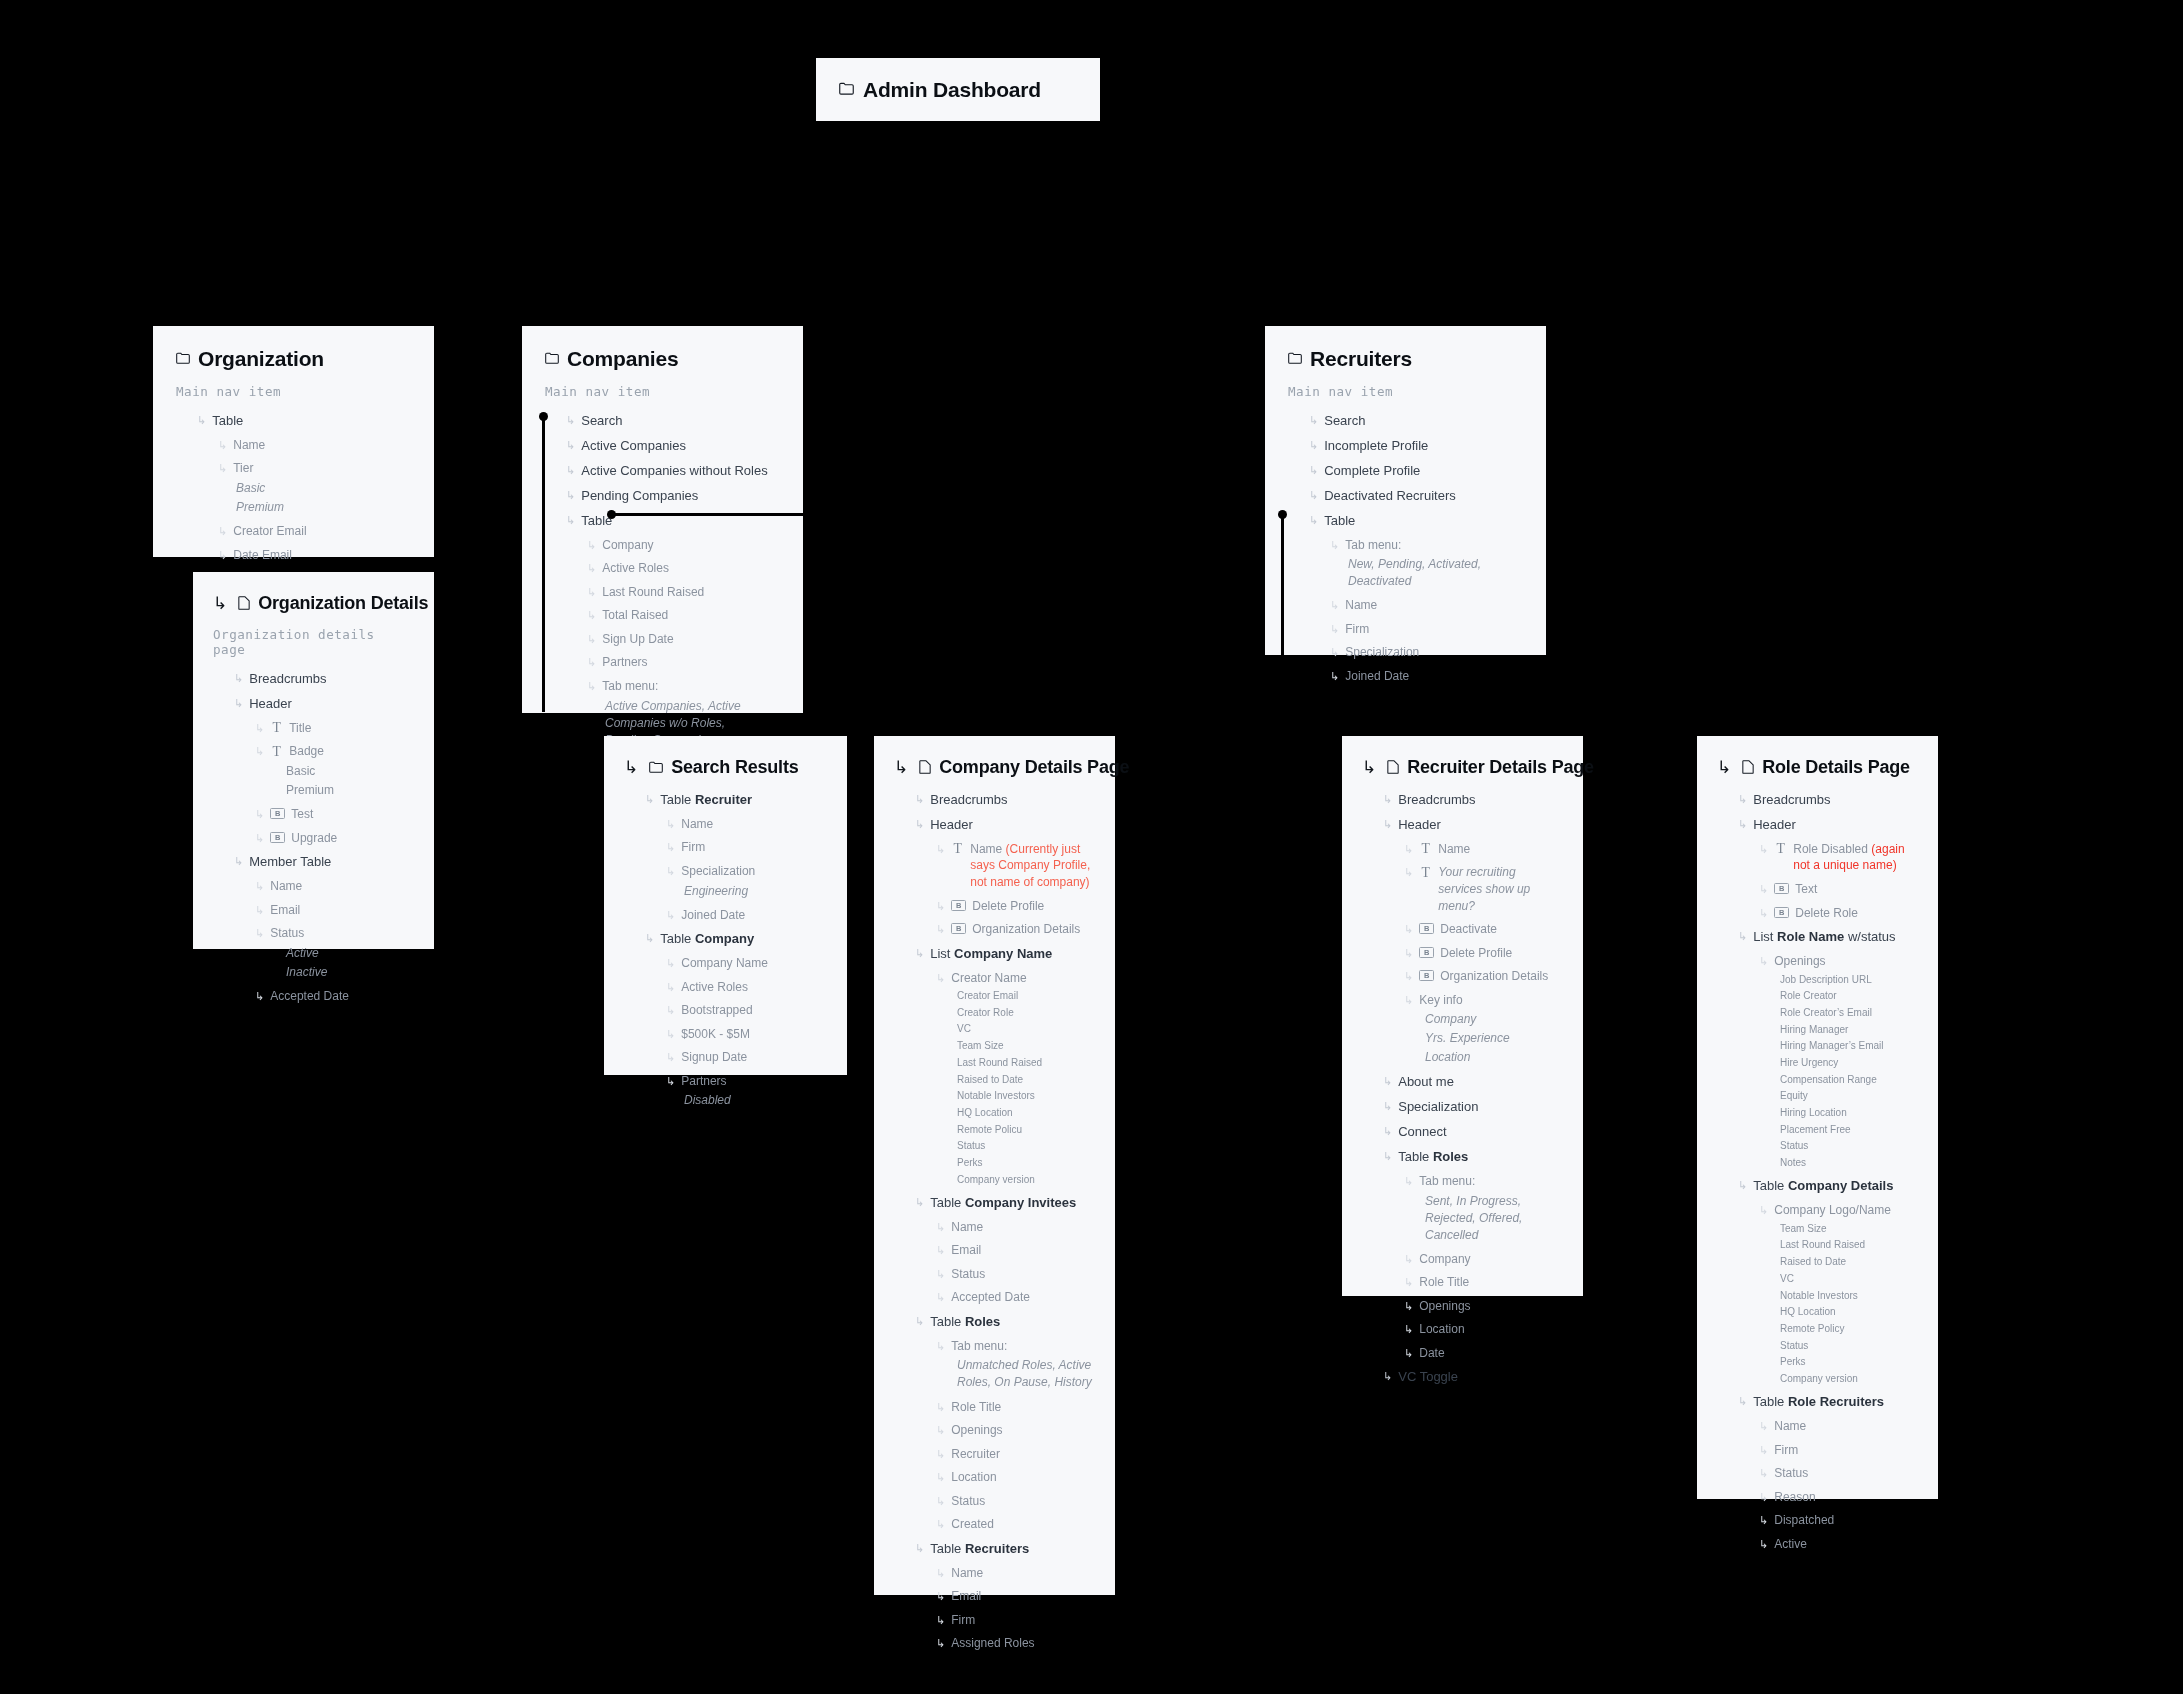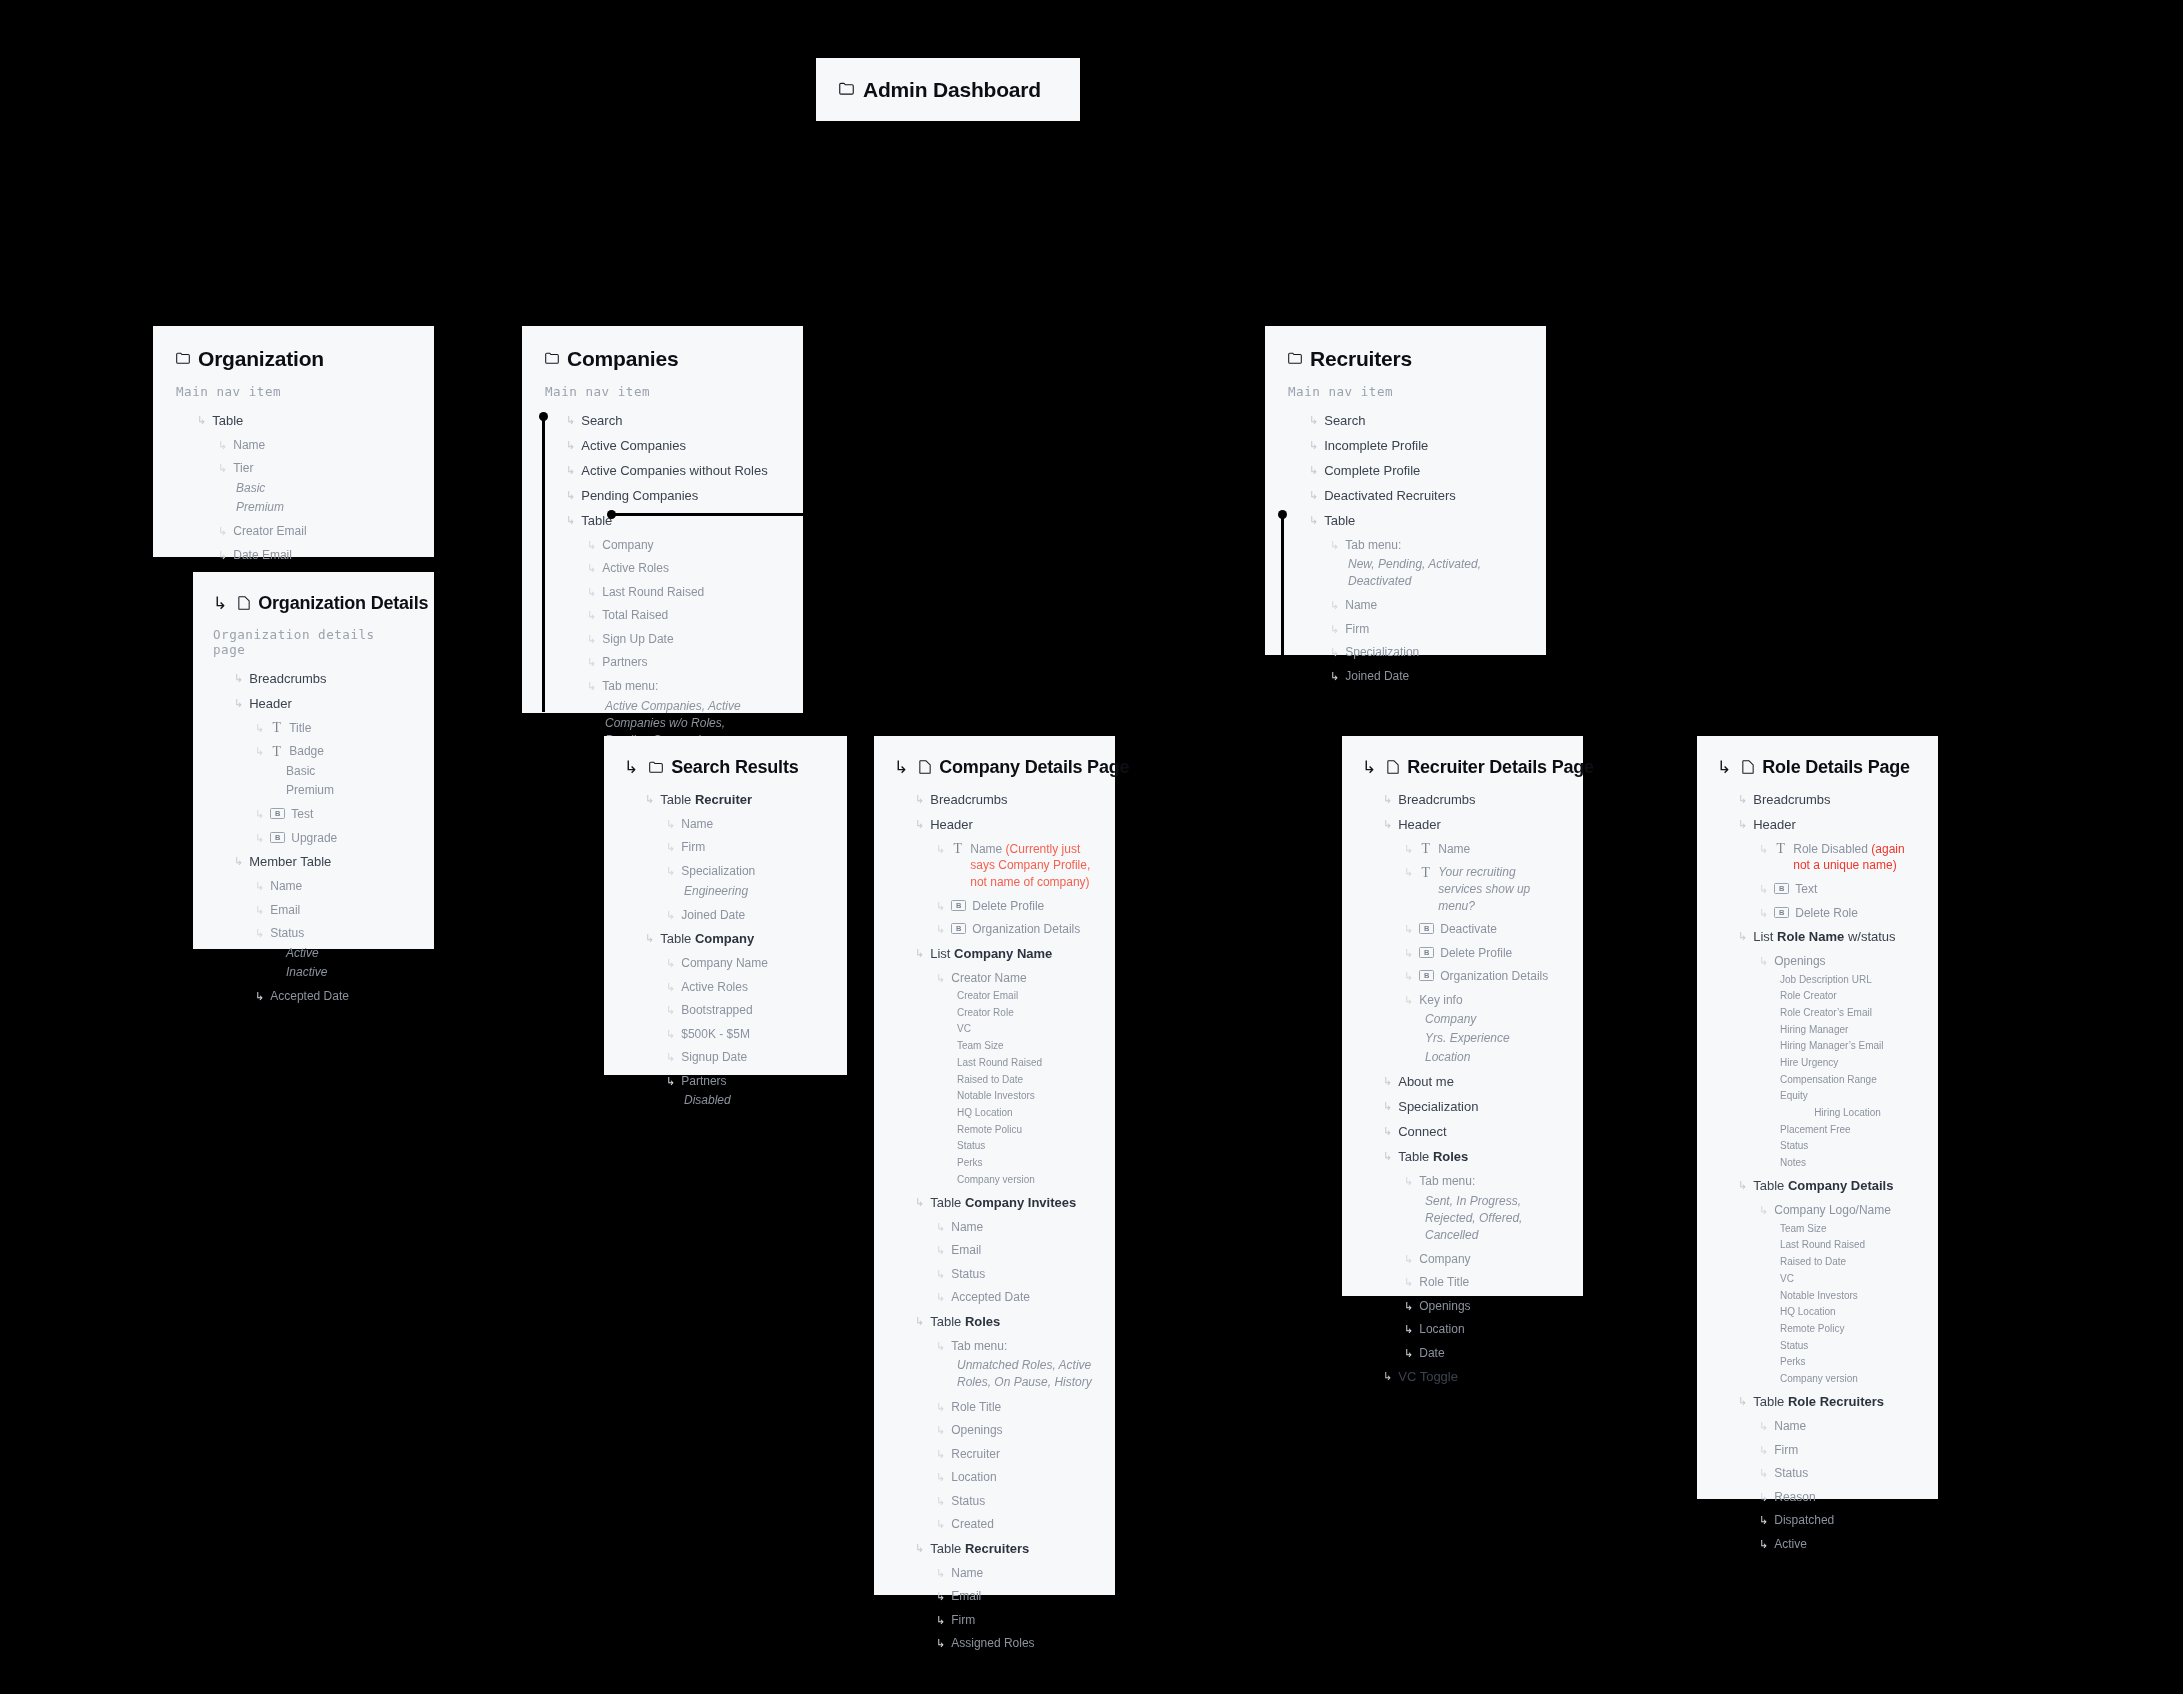--- a/index.html
+++ b/index.html
@@ -133,21 +133,21 @@
     width: 9px; height: 9px;
     border-radius: 50%;
     background: #000;
   }
 </style>
 </head>
 <body>
 
 <div id="canvas">
 
-  <div class="card" style="left:816px; top:58px; width:264px; height:63px; padding:18px; display:flex; align-items:center; padding-left:23px;text-align:center;">
+  <div class="card" style="left:816px; top:58px; width:284px; height:63px; padding:18px; display:flex; align-items:center; padding-left:23px;text-align:center;">
     <span class="folder-icon">
       <svg width="15" height="13" viewBox="0 0 20 17">
           <path d="M1 3.2a1.6 1.6 0 0 1 1.6-1.6h4.1l1.6 1.9h9.1A1.6 1.6 0 0 1 19 5.1v9.3a1.6 1.6 0 0 1-1.6 1.6H2.6A1.6 1.6 0 0 1 1 14.4z" fill="none" stroke="#131922" stroke-width="1.5" stroke-linejoin="round"></path>
         </svg>
     </span>
     <span class="card-title" style="margin-left:9px;">Admin Dashboard</span>
   </div>
 
   <div class="card" style="left:153px; top:326px; width:281px; height:231px;">
     <div class="card-head">
@@ -700,21 +700,21 @@
         <span class="lbl">Openings</span>
       </div>
     <div class="valnote" style="margin-left:63px;">Job Description URL</div>
     <div class="valnote" style="margin-left:63px;">Role Creator</div>
     <div class="valnote" style="margin-left:63px;">Role Creator’s Email</div>
     <div class="valnote" style="margin-left:63px;">Hiring Manager</div>
     <div class="valnote" style="margin-left:63px;">Hiring Manager’s Email</div>
     <div class="valnote" style="margin-left:63px;">Hire Urgency</div>
     <div class="valnote" style="margin-left:63px;">Compensation Range</div>
     <div class="valnote" style="margin-left:63px;">Equity</div>
-    <div class="valnote" style="margin-left:63px;text-align:center;">Hiring Location</div>
+    <div class="valnote" style="margin-left:63px;">Hiring Location</div>
     <div class="valnote" style="margin-left:63px;">Placement Free</div>
     <div class="valnote" style="margin-left:63px;">Status</div>
     <div class="valnote" style="margin-left:63px; margin-bottom:7px;">Notes</div>
     <div class="row lvl1">
         <span class="hook">↳</span>
         <span class="lbl"><span>Table </span><b>Company Details</b></span>
       </div>
     <div class="row lvl2 tight">
         <span class="hook">↳</span>
         <span class="lbl">Company Logo/Name</span>

